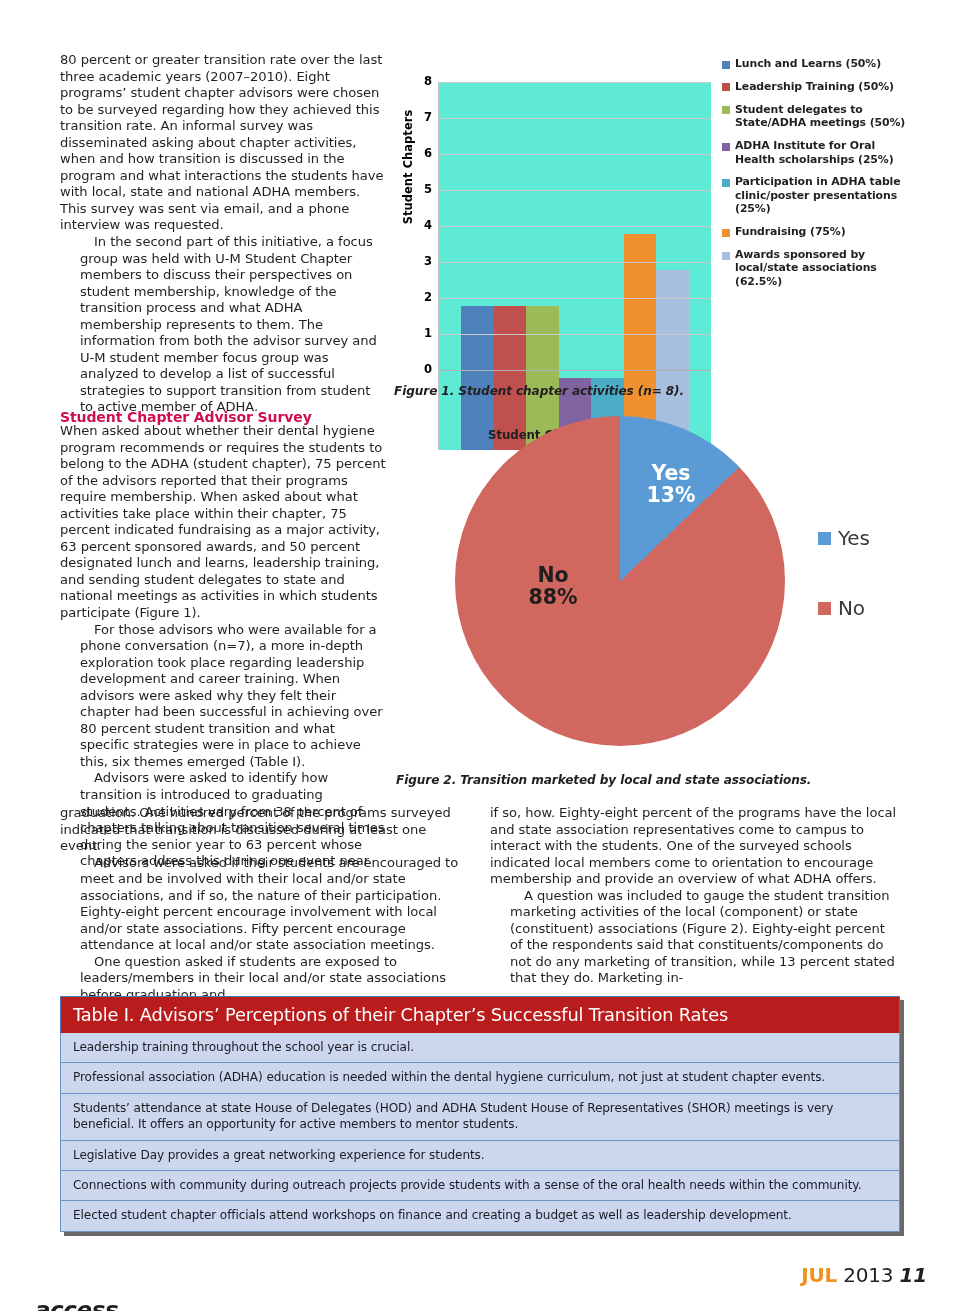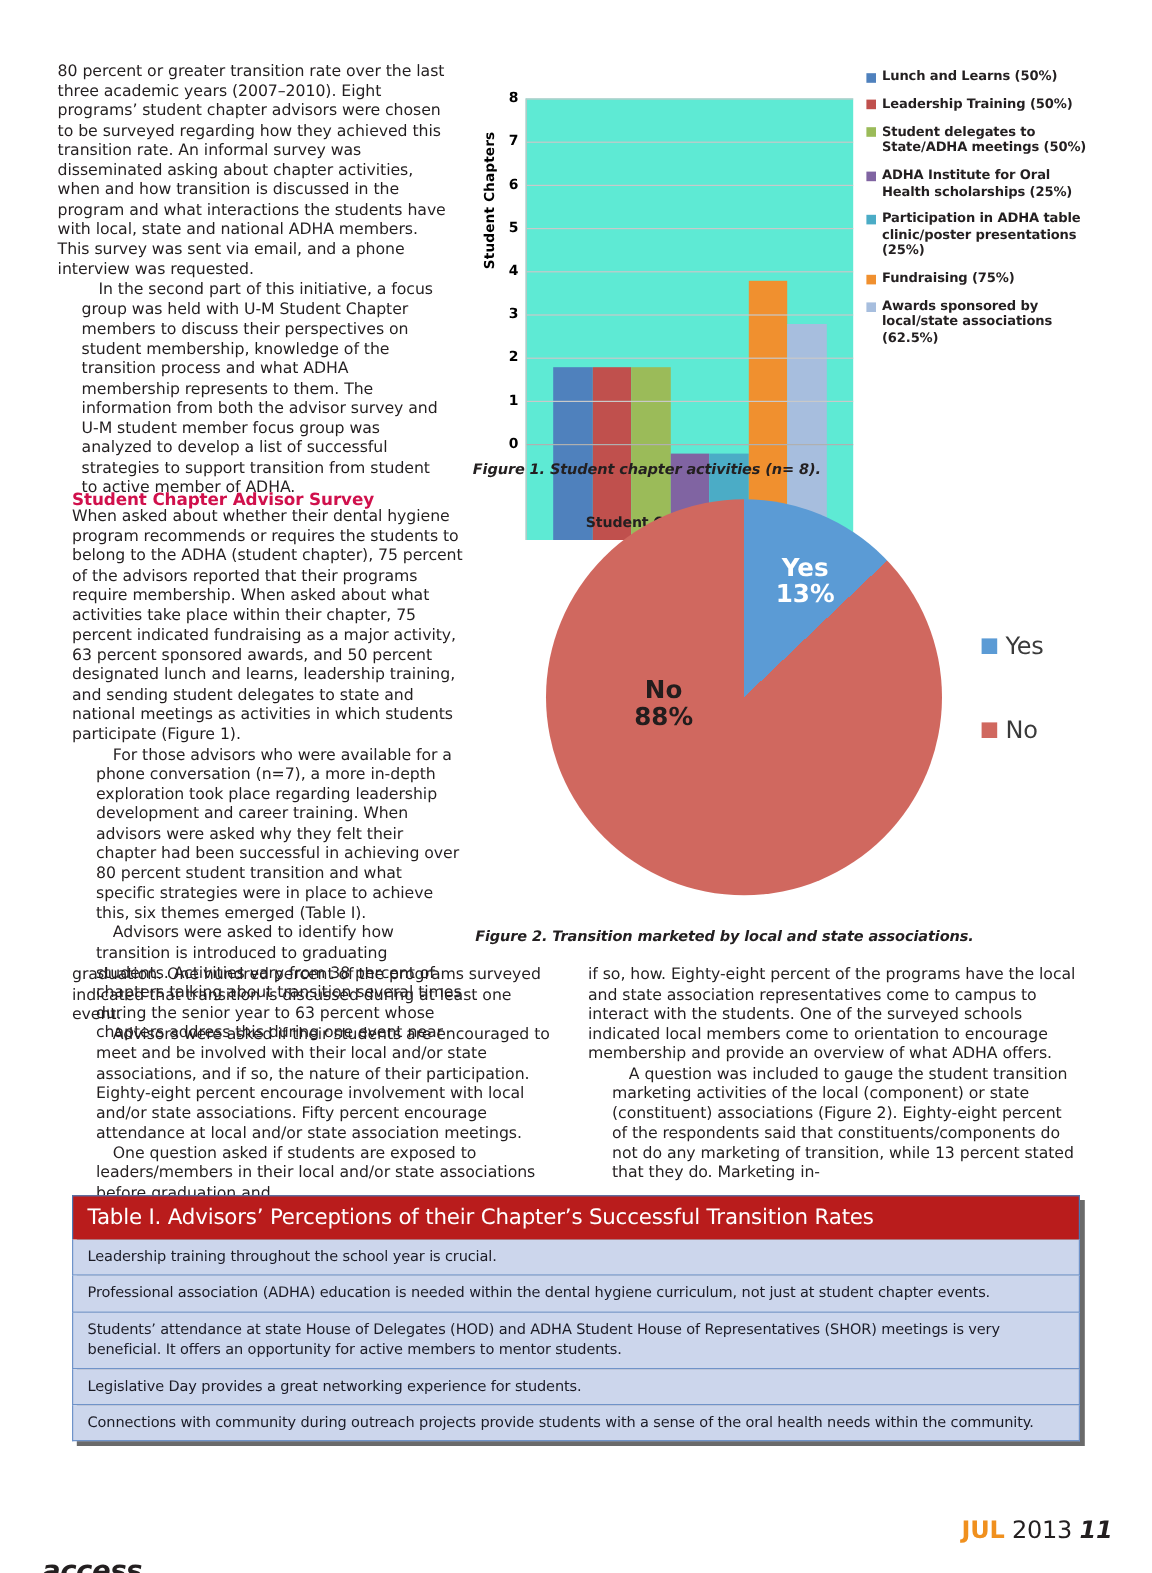--- a/index.html
+++ b/index.html
@@ -12,21 +12,21 @@
     color: #231f20;
     position: relative;
     overflow: hidden;
   }
 
   
   .page { position: relative; width: 960px; height: 1311px; }
 
   .col-left-top {
     position: absolute;
-    left: 48px; top: 52px;
+    left: 60px; top: 52px;
     width: 327px;
   }
 
   .body-p {
     font-size: 13.1px;
     line-height: 16.55px;
     text-align: left;
     margin: 0;
     color: #231f20;
     letter-spacing: -0.05px;
@@ -382,20 +382,21 @@
 
   <div class="table-wrap">
     <div class="tbl-shadow"></div>
     <div class="tbl-header">Table I. Advisors’ Perceptions of their Chapter’s Successful Transition Rates</div>
     <div id="table-rows">
         <div class="tbl-row">Leadership training throughout the school year is crucial.</div>
         <div class="tbl-row">Professional association (ADHA) education is needed within the dental hygiene curriculum, not just at student chapter events.</div>
         <div class="tbl-row">Students’ attendance at state House of Delegates (HOD) and ADHA Student House of Representatives (SHOR) meetings is very beneficial. It offers an opportunity for active members to mentor students.</div>
         <div class="tbl-row">Legislative Day provides a great networking experience for students.</div>
         <div class="tbl-row">Connections with community during outreach projects provide students with a sense of the oral health needs within the community.</div>
+        <div class="tbl-row">Elected student chapter officials attend workshops on finance and creating a budget as well as leadership development.</div>
       </div>
   </div>
 
   <div class="footer">
     <div class="footer-brand">access</div>
     <div class="footer-right">
       <span class="footer-month">JUL</span>
       <span class="footer-year">2013</span>
       <span class="footer-page">11</span>
     </div>

